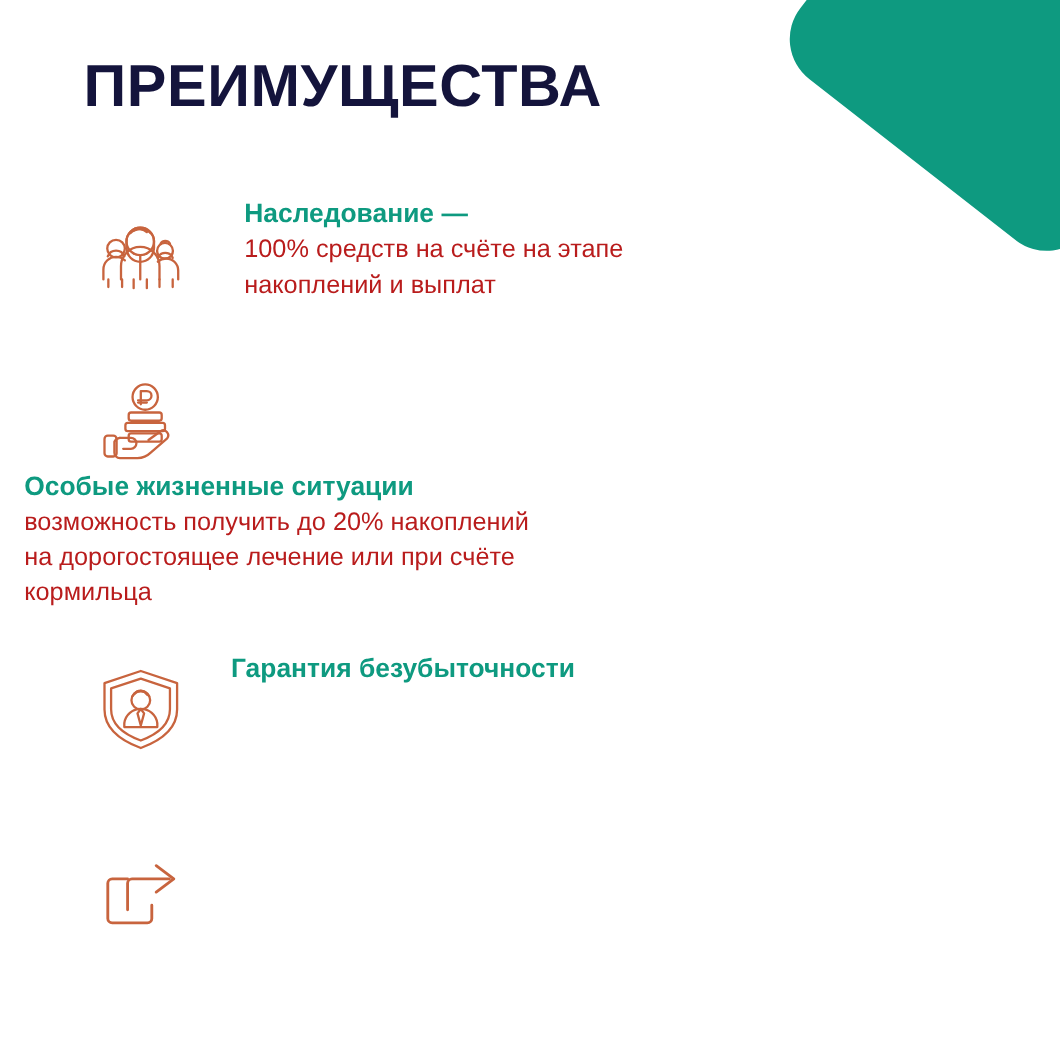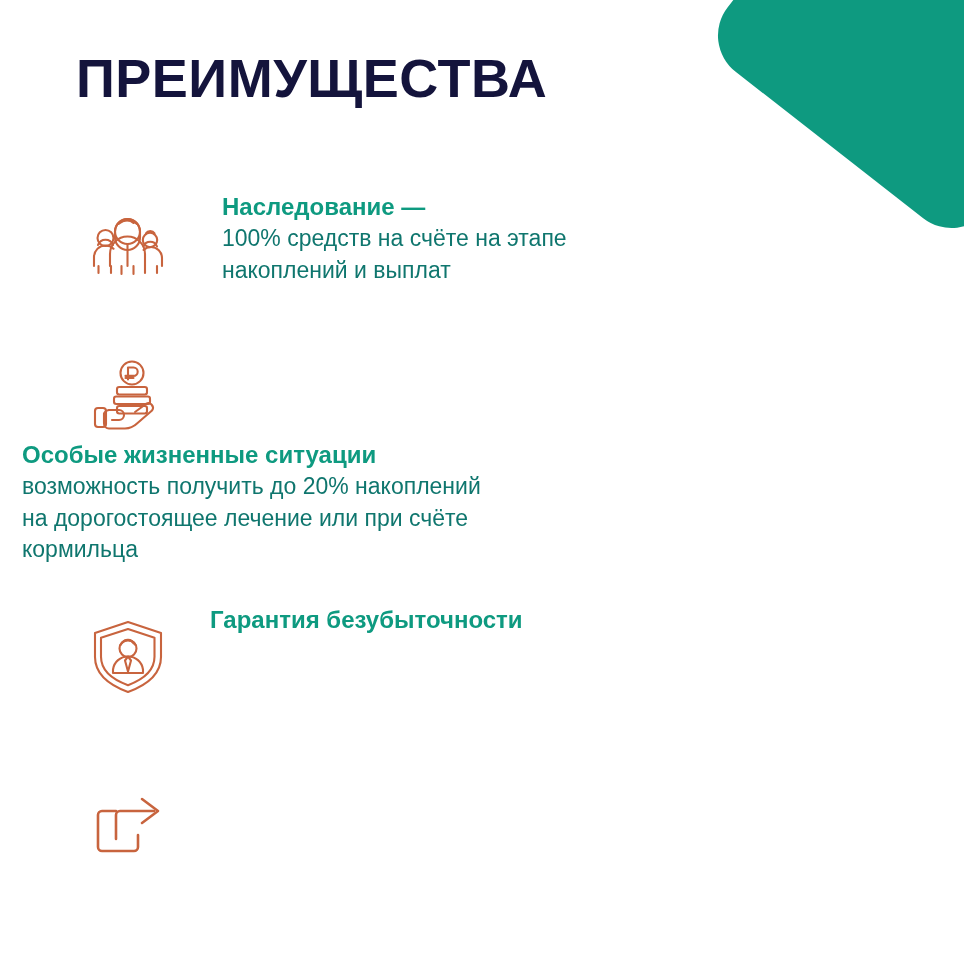--- a/index.html
+++ b/index.html
@@ -46,21 +46,21 @@
     letter-spacing: 0.5px;
     color: #14143C;
     line-height: 1.05;
     white-space: nowrap;
   }
 
   
   .benefits {
     position: absolute;
     left: 0;
-    top: 192px;
+    top: 180px;
     width: 852px;
   }
 
   .benefit {
     position: relative;
     display: flex;
     align-items: flex-start;
     margin-bottom: 38px;
   }
 
@@ -88,21 +88,21 @@
 
   .benefit-heading {
     color: #0E9A80;
     font-size: 24px;
     font-weight: bold;
     line-height: 1.22;
     margin: 0 0 2px 0;
   }
 
   .benefit-body {
-    color: #0f766e;
+    color: #b91c1c;
     font-size: 23px;
     font-weight: normal;
     line-height: 1.36;
     margin: 0;
   }
 
   
   .benefit.b1 { margin-bottom: 52px; }
   .benefit.b1 .text-slot { padding-left: 34px; padding-right: 220px; }
   .benefit.b1 .icon-slot { padding-top: 10px; }

